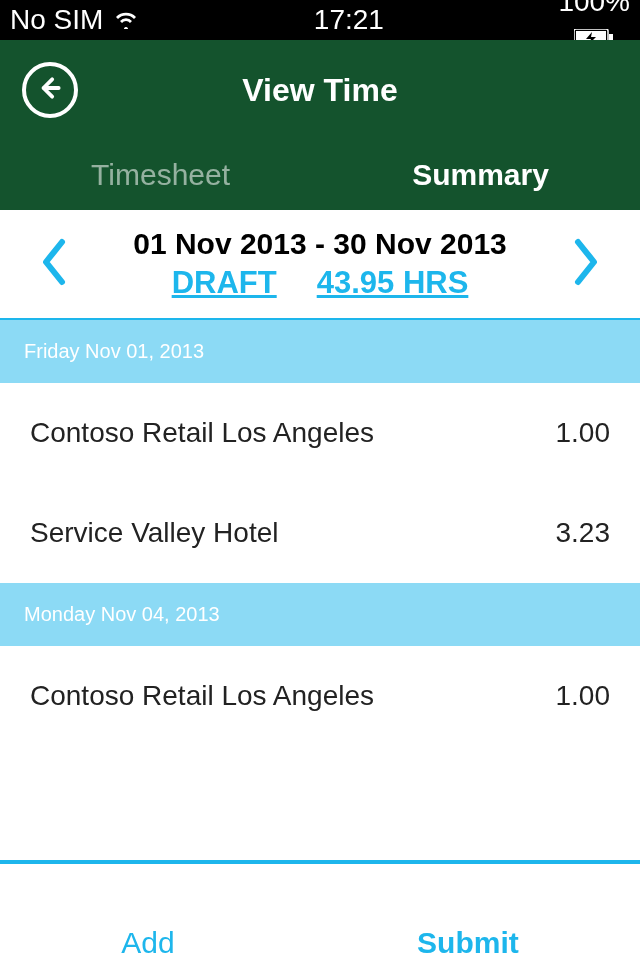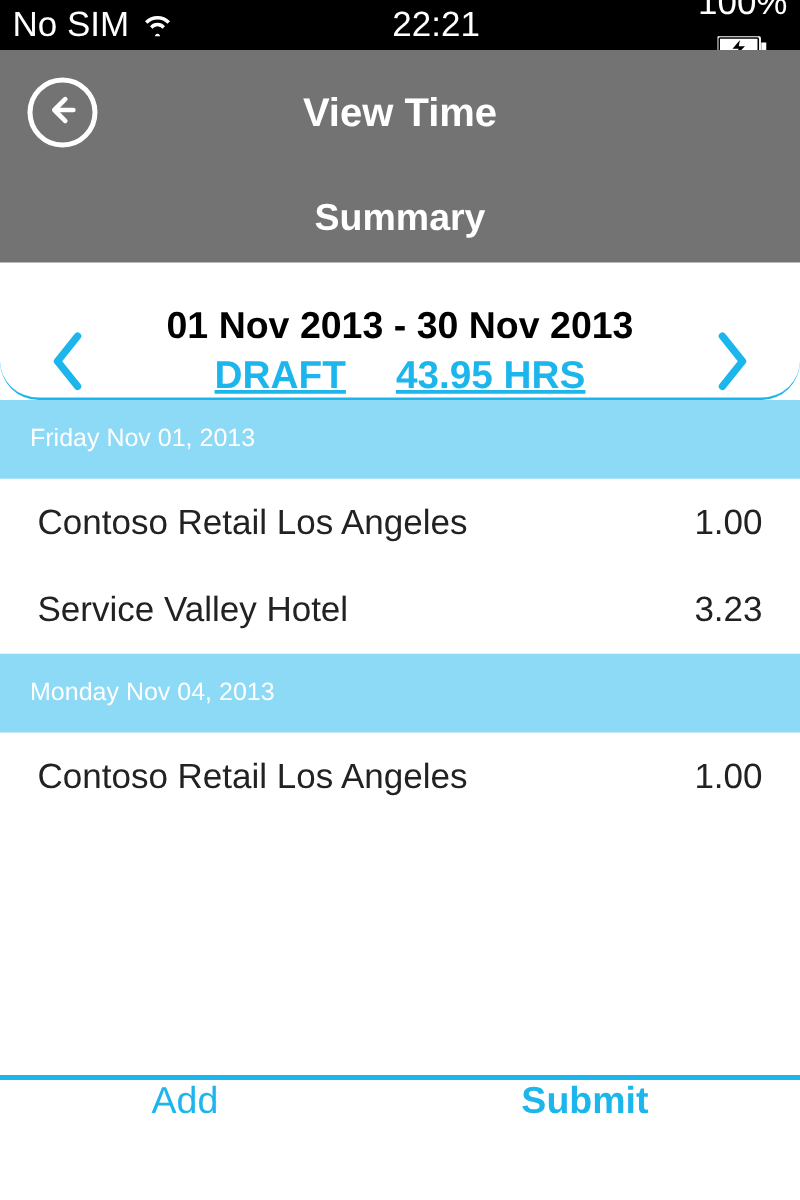--- a/index.html
+++ b/index.html
@@ -21,21 +21,21 @@
       font-size: 28px;
       font-weight: 500;
     }
     .status-left { display: flex; align-items: center; gap: 10px; }
     .status-right { display: flex; align-items: center; gap: 4px; flex-direction: column; }
     .wifi-icon { display: inline-block; }
     .battery-icon { display: inline-block; }
 
     .nav-header {
       height: 170px;
-      background: #737373;
+      background: #14532d;
       color: #fff;
       position: relative;
     }
     .nav-top {
       height: 100px;
       display: flex;
       align-items: center;
       justify-content: center;
       position: relative;
     }
@@ -75,25 +75,24 @@
     }
     .tab.active {
       color: #fff;
       font-weight: bold;
     }
 
     .date-nav {
       height: 110px;
       border-bottom: 2px solid #1db6ec;
       display: flex;
-      align-items: flex-end;
+      align-items: center;
       justify-content: space-between;
       padding: 0 40px;
       background: #fff;
-      border-radius: 31px;
     }
     .chevron {
       width: 28px;
       height: 48px;
       cursor: pointer;
     }
     .date-center {
       text-align: center;
       flex: 1;
     }
@@ -122,58 +121,58 @@
       background: #8cdaf5;
       color: #fff;
       font-size: 20px;
       font-weight: 400;
       padding: 20px 24px;
     }
     .entry-row {
       display: flex;
       justify-content: space-between;
       align-items: flex-start;
-      padding: 19px 30px;
+      padding: 34px 30px;
       font-size: 28px;
       color: #222;
     }
     .entry-name { font-weight: 400; }
     .entry-hours { font-weight: 400; }
 
     .bottom-bar {
       position: absolute;
       bottom: 0;
       left: 0;
       width: 640px;
       height: 100px;
       border-top: 4px solid #1db6ec;
       background: #fff;
       display: flex;
-      align-items: flex-start;
+      align-items: flex-end;
       justify-content: space-around;
       font-size: 30px;
       color: #1db6ec;
       font-weight: 500;
     }
     .bottom-btn { cursor: pointer; }
     .bottom-btn.bold { font-weight: bold; }
   </style>
 </head>
 <body>
 
 <div class="status-bar">
   <div class="status-left">
     <span>No SIM</span>
     <span class="wifi-icon">
       <svg width="26" height="20" viewBox="0 0 26 20">
           <path d="M13 18 a2 2 0 1 0 0.001 0 M7 12 a8 8 0 0 1 12 0 l-2 2 a5 5 0 0 0 -8 0 z M3 8 a14 14 0 0 1 20 0 l-2 2 a11 11 0 0 0 -16 0 z" fill="#fff"></path>
         </svg>
     </span>
   </div>
-  <div>22:21</div>
+  <div>17:21</div>
   <div class="status-right">
     <span>100%</span>
     <span class="battery-icon">
       <svg width="40" height="18" viewBox="0 0 40 18">
           <rect x="0" y="0" width="34" height="18" rx="2" fill="none" stroke="#fff" stroke-width="1.5"></rect>
           <rect x="2" y="2" width="30" height="14" fill="#fff"></rect>
           <rect x="35" y="5" width="4" height="8" fill="#fff"></rect>
           <path d="M18 3 L12 10 L17 10 L14 16 L22 8 L17 8 Z" fill="#000"></path>
         </svg>
     </span>
@@ -185,20 +184,21 @@
     <div class="back-button">
       <span>
         <svg class="back-arrow" viewBox="0 0 24 24">
             <path d="M14 4 L6 12 L14 20 M6 12 L20 12" stroke="#fff" stroke-width="3.5" fill="none" stroke-linecap="round" stroke-linejoin="round"></path>
           </svg>
       </span>
     </div>
     <div class="nav-title">View Time</div>
   </div>
   <div class="tabs">
+    <div class="tab">Timesheet</div>
     <div class="tab active">Summary</div>
   </div>
 </div>
 
 <div class="date-nav">
   <div>
     <svg class="chevron" viewBox="0 0 28 48">
         <path d="M22 4 L6 24 L22 44" stroke="#1db6ec" stroke-width="6" fill="none" stroke-linecap="round" stroke-linejoin="round"></path>
       </svg>
   </div>

